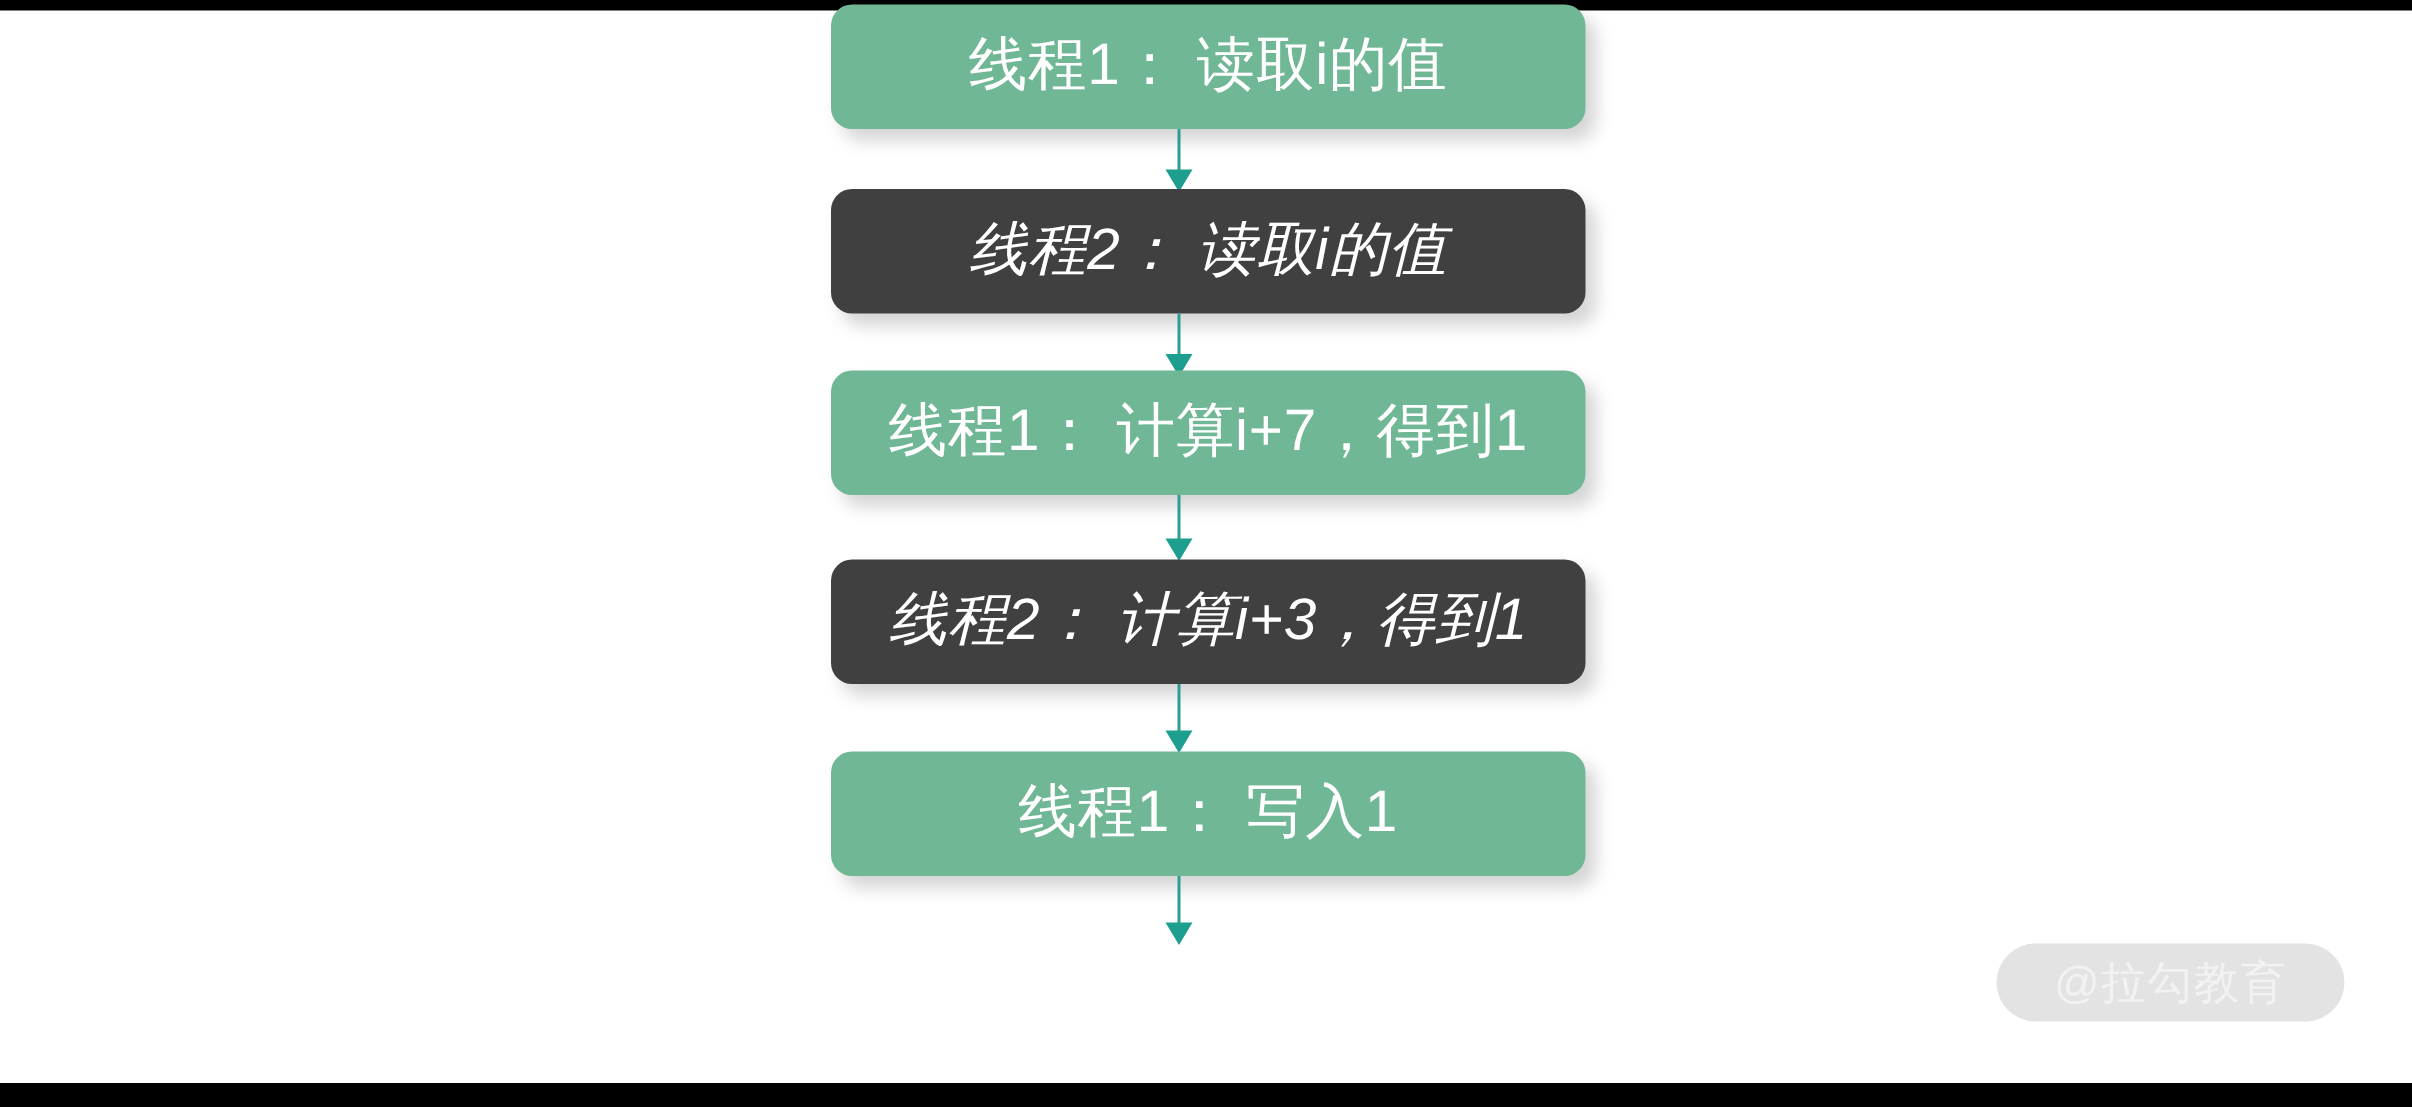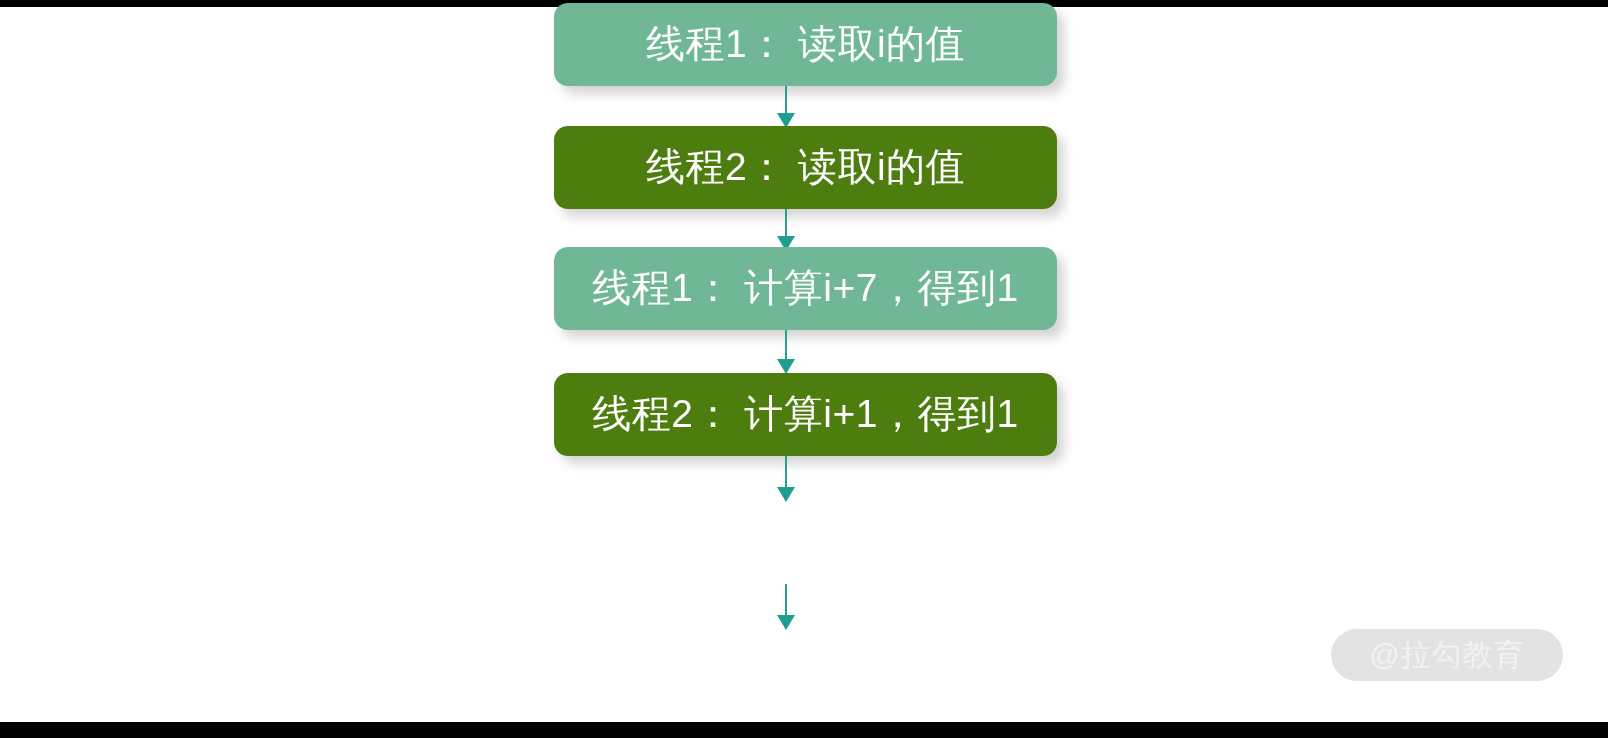--- a/index.html
+++ b/index.html
@@ -40,21 +40,21 @@
     width: 503px;
     height: 83px;
     border-radius: 14px;
     box-sizing: border-box;
     display: flex;
     align-items: center;
     justify-content: center;
     box-shadow: 7px 8px 11px rgba(0,0,0,0.17);
   }
   .node.green  { background: #70b795; }
-  .node.orange { background: #4d7c0f; }
+  .node.orange { background: #404040; font-style: italic; }
 
   .node-label {
     color: #ffffff;
     font-size: 39px;
     font-weight: 400;
     letter-spacing: 0.5px;
     line-height: 1;
     white-space: nowrap;
     text-align: center;
     transform: translateY(-1px);
@@ -131,28 +131,31 @@
     <div class="node green" style="top:247px;">
       <span class="node-label">线程1： 计算i+7，得到1</span>
     </div>
 
     <div class="connector" style="top:330px; height:44px;">
       <div class="stem" style="height:30px;"></div>
       <div class="head" style="top:29px;"></div>
     </div>
 
     <div class="node orange" style="top:373px;">
-      <span class="node-label">线程2： 计算i+1，得到1</span>
+      <span class="node-label">线程2： 计算i+3，得到1</span>
     </div>
 
     <div class="connector" style="top:456px; height:46px;">
       <div class="stem" style="height:32px;"></div>
       <div class="head" style="top:31px;"></div>
     </div>
 
+    <div class="node green" style="top:501px;">
+      <span class="node-label">线程1： 写入1</span>
+    </div>
 
     <div class="connector" style="top:584px; height:46px;">
       <div class="stem" style="height:32px;"></div>
       <div class="head" style="top:31px;"></div>
     </div>
 
 
   </div>
 
   <div class="watermark">

